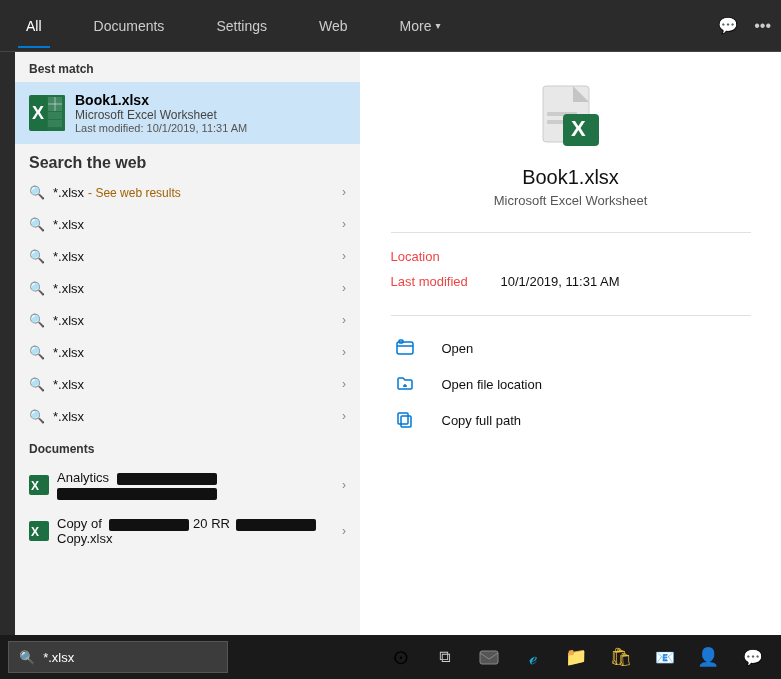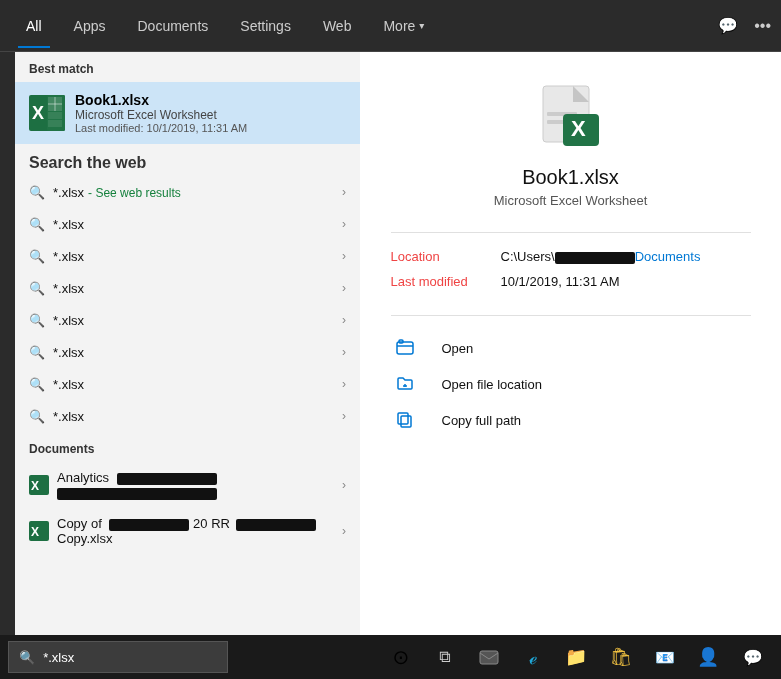--- a/index.html
+++ b/index.html
@@ -6,20 +6,21 @@
     body { width: 781px; height: 679px; background: #2b2b2b; font-family: 'Segoe UI', Arial, sans-serif; overflow: hidden; position: relative; }
 
     
     .top-nav {
       background: #2b2b2b;
       display: flex;
       align-items: center;
       height: 52px;
       padding: 16px 10px;
       border-bottom: 1px solid #444;
+      gap: 20px;
     }
     .nav-tab {
       color: #ccc;
       font-size: 14px;
       padding: 14px 16px;
       cursor: pointer;
       position: relative;
       display: flex;
       align-items: center;
       gap: 4px;
@@ -126,21 +127,21 @@
       color: #555;
       font-size: 13px;
     }
     .result-item .result-text {
       flex: 1;
       font-size: 13px;
       color: #111;
     }
     .result-item .result-text .see-web {
       font-size: 12px;
-      color: #15803d;
+      color: #a16207;
       margin-left: 4px;
     }
     .result-item .chevron {
       color: #888;
       font-size: 12px;
     }
 
     
     .doc-item {
       display: flex;
@@ -310,23 +311,20 @@
       height: 12px;
       vertical-align: middle;
     }
   </style>
 </head>
 <body>
 
 <div class="top-nav">
   <div class="nav-tab active">
     <span>All</span>
-  </div>
-  <div class="nav-tab">
-    <span>Apps</span>
   </div>
   <div class="nav-tab">
     <span>Documents</span>
   </div>
   <div class="nav-tab">
     <span>Settings</span>
   </div>
   <div class="nav-tab">
     <span>Web</span>
   </div>
@@ -466,23 +464,20 @@
         <text x="36" y="54" font-size="22" font-weight="bold" fill="white" font-family="Arial">X</text>
       </svg>
     </div>
 
     <div class="file-title">Book1.xlsx</div>
     <div class="file-subtitle">Microsoft Excel Worksheet</div>
 
     <div class="file-meta">
       <div class="meta-row">
         <div class="meta-label">Location</div>
-        <div class="meta-value">
-          <span>C:\Users\</span><span class="redacted" style="width:70px;">&nbsp;</span><a>Documents</a>
-        </div>
       </div>
       <div class="meta-row">
         <div class="meta-label">Last modified</div>
         <div class="meta-value">10/1/2019, 11:31 AM</div>
       </div>
     </div>
 
     <div class="file-actions">
       <div class="action-item">
         <div class="action-icon">

